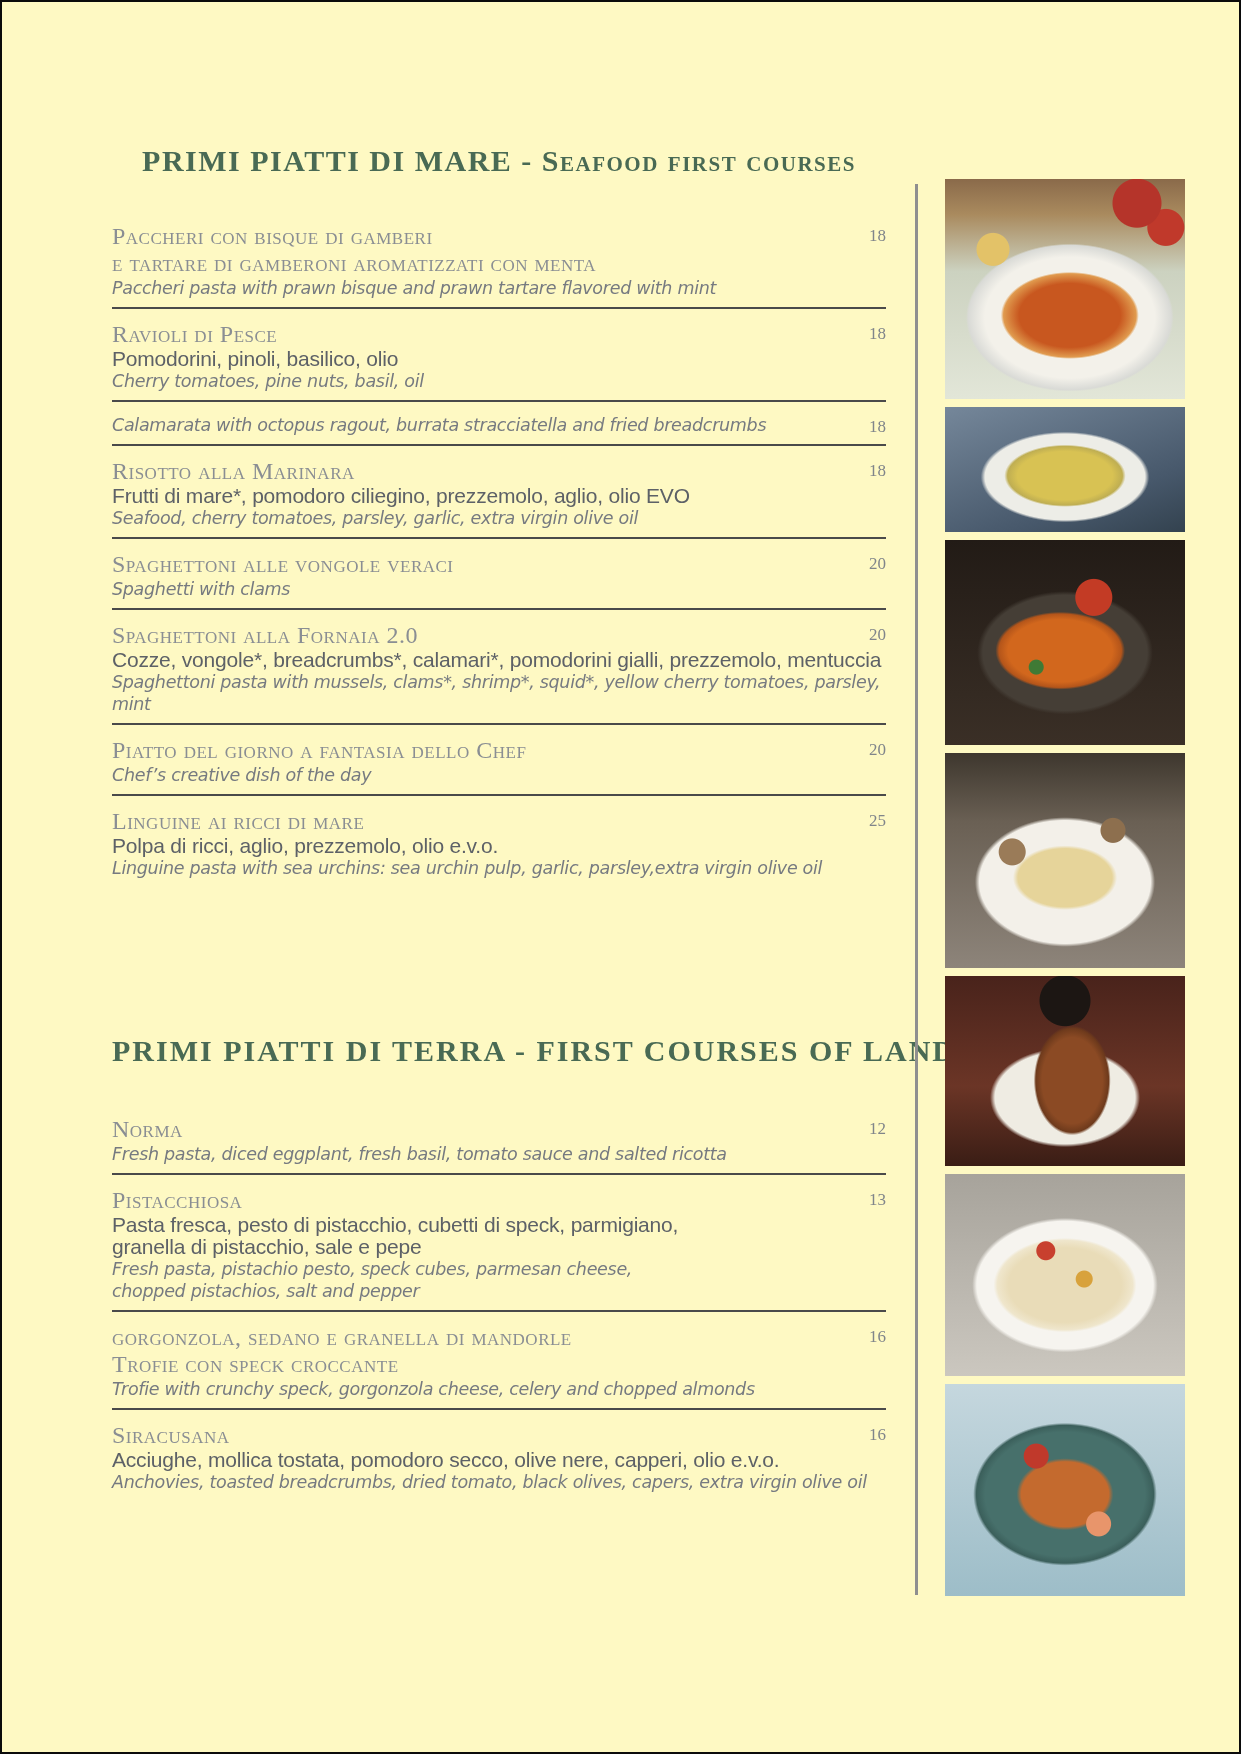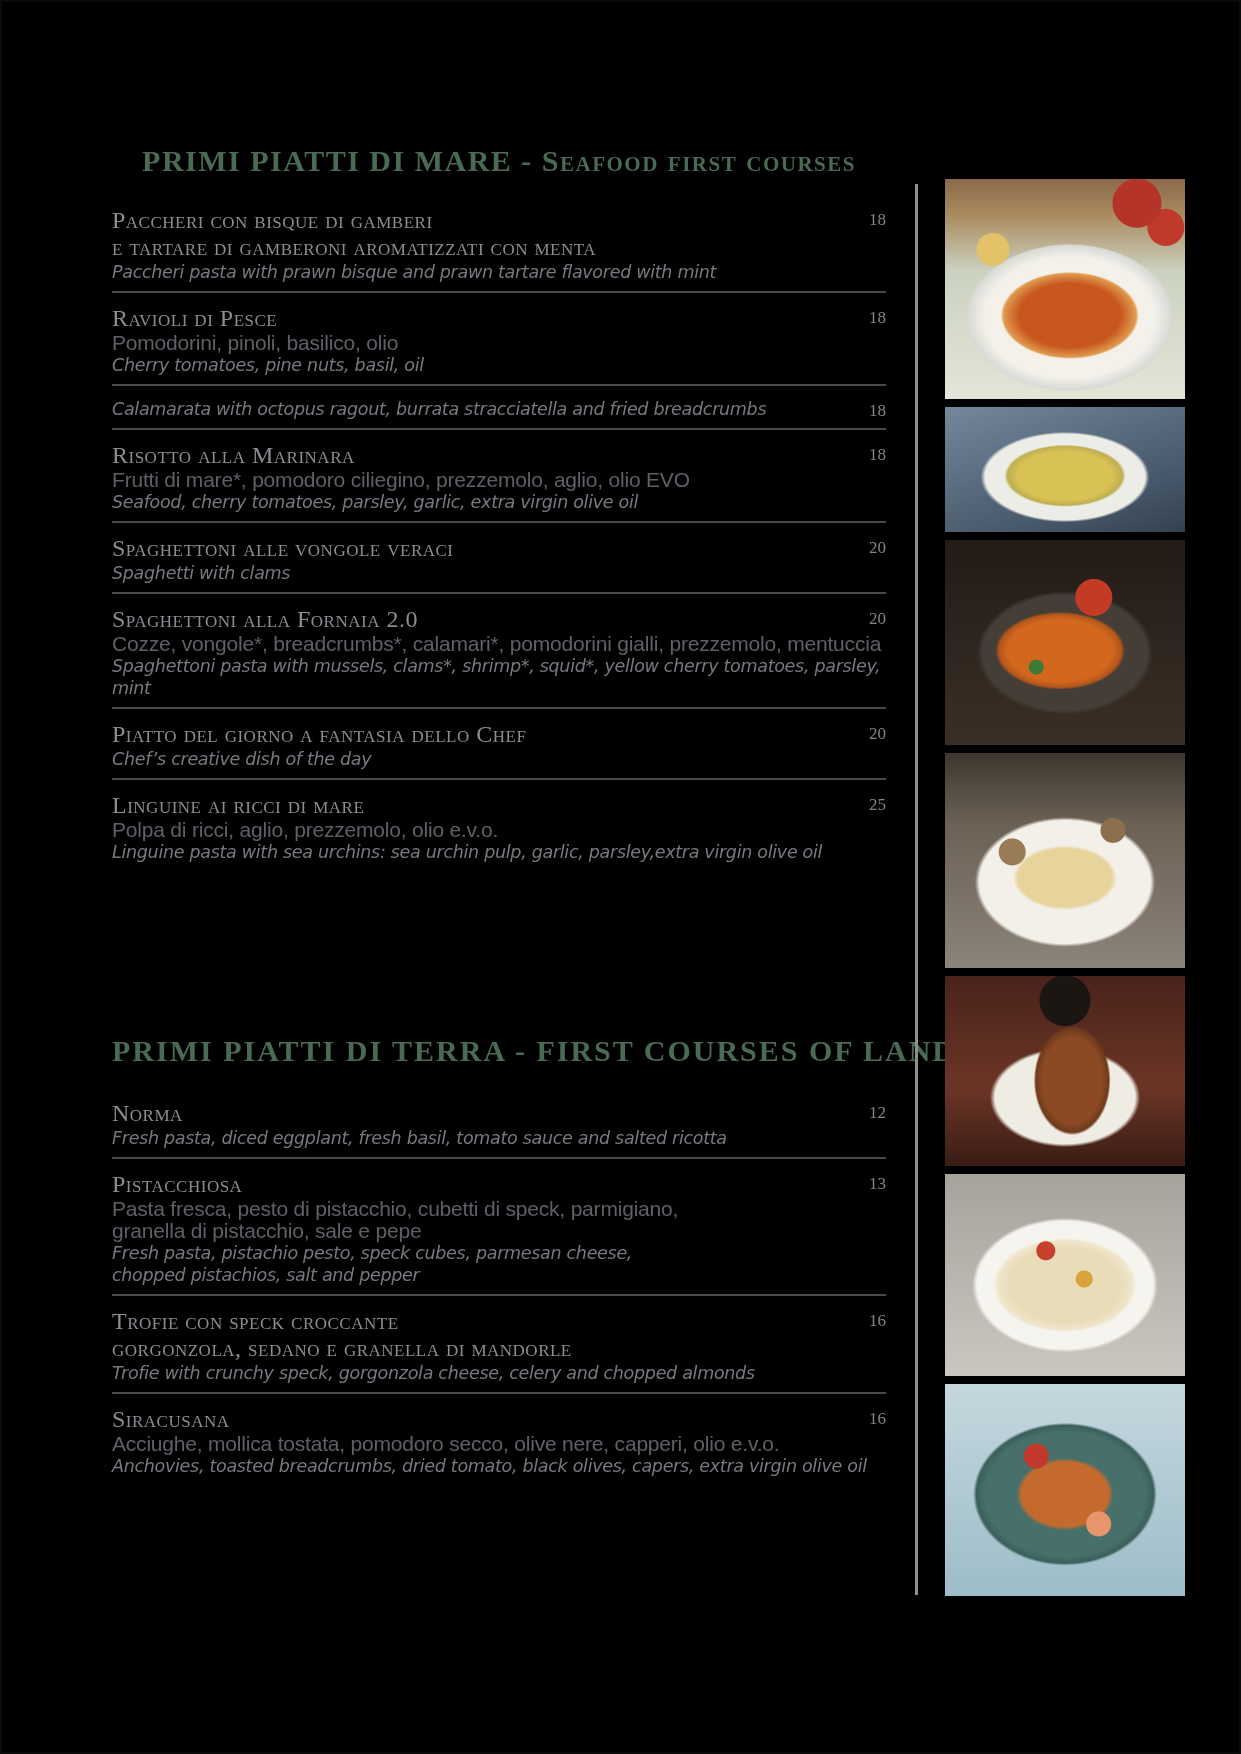--- a/index.html
+++ b/index.html
@@ -1,28 +1,28 @@
 <!DOCTYPE html>
 <html><head>
 <meta charset="utf-8">
 <style>
   html,body { margin:0; padding:0; background:#ffffff; }
   .page {
     position:relative; width:1241px; height:1754px;
-    background:#000000; border:2px solid #0b0b0b; box-sizing:border-box;
+    background:#fef9c3; border:2px solid #0b0b0b; box-sizing:border-box;
     font-family:"Liberation Serif", serif; overflow:hidden;
   }
   .section-title {
     position:absolute; left:110px; width:774px; text-align:center;
     font-variant:small-caps; color:#496a54; font-size:30px; line-height:38px;
     letter-spacing:1.5px; font-weight:600; white-space:nowrap;
   }
   #title-mare { top:140px; }
   #title-terra { top:1030px; font-weight:700; letter-spacing:2px; }
-  .menu-block { position:absolute; left:110px; width:774px; }
+  .menu-block { position:absolute; left:110px; width:774px;margin-top:16px; }
   #section-mare-items  { top:205px; }
   #section-terra-items { top:1098px; }
   .item { position:relative; }
   .iname {
     font-variant:small-caps; color:#8a8e93; font-size:24px; line-height:27px;
     letter-spacing:0.5px; font-weight:500;
   }
   .price {
     position:absolute; top:-1px; right:0; color:#80858a; font-size:17px;
     line-height:27px; font-weight:500;
@@ -174,22 +174,22 @@
       <div class="price">13</div>
       <div class="idesc">Pasta fresca, pesto di pistacchio, cubetti di speck, parmigiano,</div>
       <div class="idesc">granella di pistacchio, sale e pepe</div>
       <div class="edesc">Fresh pasta, pistachio pesto, speck cubes, parmesan cheese,</div>
       <div class="edesc">chopped pistachios, salt and pepper</div>
     </div>
     <div class="rule"></div>
 
     <div class="item">
       <div class="iname">
+        <div>gorgonzola, sedano e granella di mandorle</div>
         <div>Trofie con speck croccante</div>
-        <div>gorgonzola, sedano e granella di mandorle</div>
       </div>
       <div class="price">16</div>
       <div class="edesc">Trofie with crunchy speck, gorgonzola cheese, celery and chopped almonds</div>
     </div>
     <div class="rule"></div>
 
     <div class="item">
       <div class="iname">Siracusana</div>
       <div class="price">16</div>
       <div class="idesc">Acciughe, mollica tostata, pomodoro secco, olive nere, capperi, olio e.v.o.</div>

